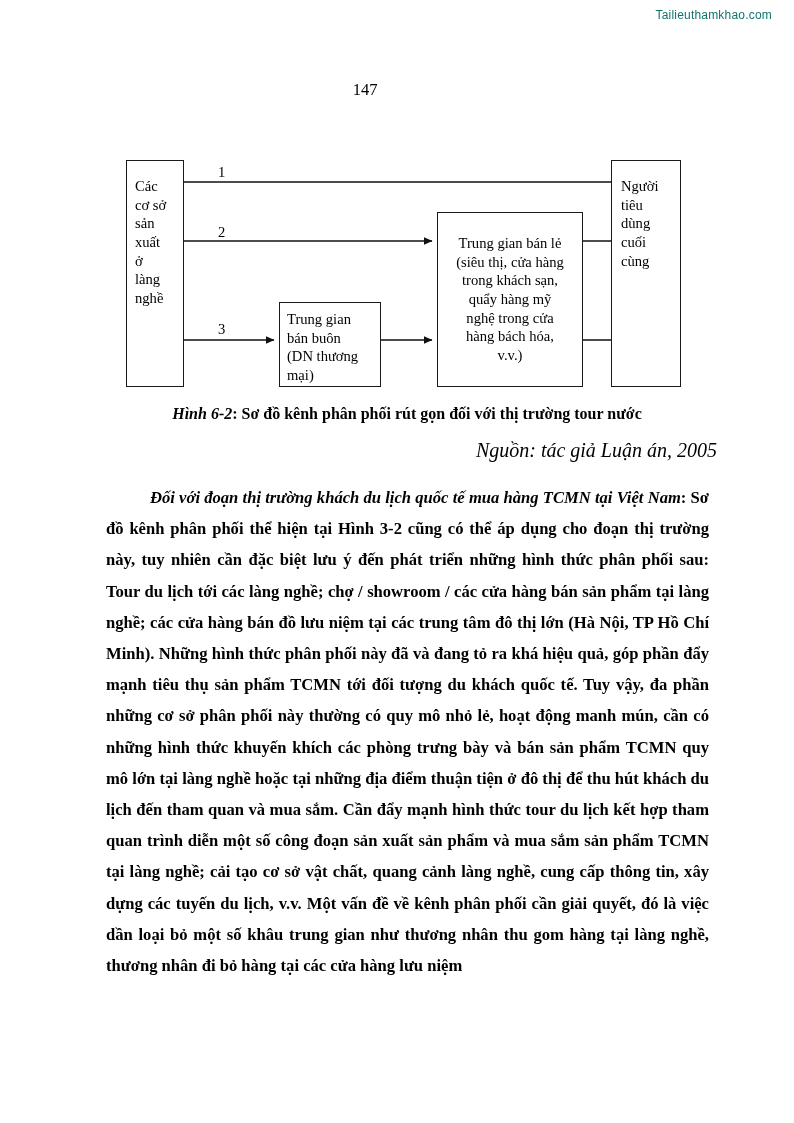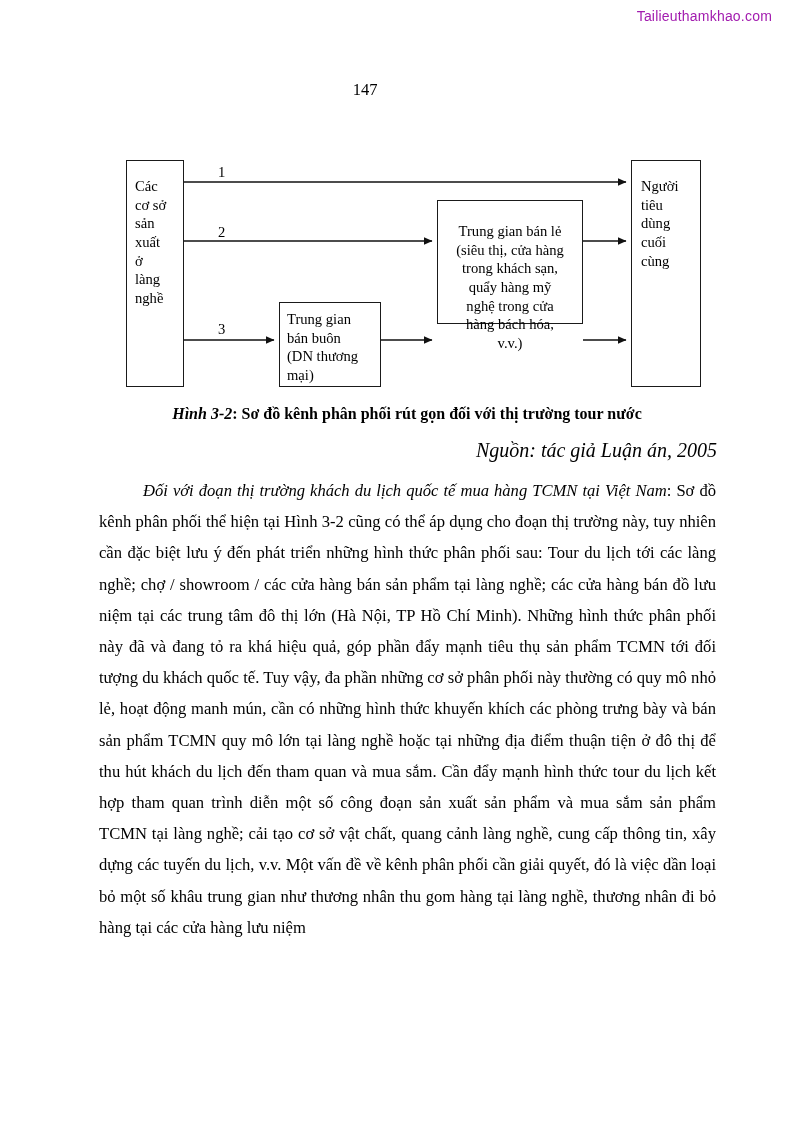--- a/index.html
+++ b/index.html
@@ -15,23 +15,23 @@
     color: #000000;
     overflow: hidden;
   }
 
   
   .watermark {
     position: absolute;
     top: 8px;
     right: 22px;
     font-family: "Liberation Sans", sans-serif;
-    font-size: 14px;
+    font-size: 12px;
     letter-spacing: 0.2px;
-    color: #a21caf;
+    color: #0f766e;
     user-select: none;
   }
 
   
   .page-number {
     position: absolute;
     top: 80px;
     left: 0;
     width: 730px;
     text-align: center;
@@ -80,32 +80,32 @@
     height: 85px;
   }
   #box-wholesaler .txt {
     padding: 7px 0 0 7px;
     text-align: left;
   }
 
   
   #box-retailer {
     left: 437px;
-    top: 200px;
+    top: 212px;
     width: 146px;
-    height: 124px;
+    height: 175px;
   }
   #box-retailer .txt {
     padding: 21px 5px 0 5px;
     text-align: center;
   }
 
   
   #box-consumers {
-    left: 631px;
+    left: 611px;
     top: 160px;
     width: 70px;
     height: 227px;
   }
   #box-consumers .txt {
     padding: 16px 0 0 9px;
     text-align: left;
   }
 
   
@@ -154,23 +154,24 @@
   .body-text {
     position: absolute;
     left: 97px;
     top: 473px;
     width: 621px;
     font-size: 16.6px;
     line-height: 31.2px;
     text-align: justify;
   }
   .body-text p {
-    margin: 2px;
+    margin: 9px;
     text-indent: 44px;
     text-align: justify;
+    font-weight: bold;
   }
   .body-text .lead { font-style: italic; }
 </style>
 </head>
 <body>
 
 <div class="watermark">Tailieuthamkhao.com</div>
 
 <div class="page-number">147</div>
 
@@ -229,19 +230,19 @@
 dùng
 cuối
 cùng</span>
   </div>
 
   <span class="flow-label" id="flow-label-1">1</span>
   <span class="flow-label" id="flow-label-2">2</span>
   <span class="flow-label" id="flow-label-3">3</span>
 </div>
 
-<div class="figure-caption"><span class="fig-id">Hình 3-2</span><span>: Sơ đồ kênh phân phối rút gọn đối với thị trường tour nước</span></div>
+<div class="figure-caption"><span class="fig-id">Hình 6-2</span><span>: Sơ đồ kênh phân phối rút gọn đối với thị trường tour nước</span></div>
 
 <div class="figure-source">Nguồn: tác giả Luận án, 2005</div>
 
 <div class="body-text">
   <p><span class="lead">Đối với đoạn thị trường khách du lịch quốc tế mua hàng TCMN tại Việt Nam</span><span>: Sơ đồ kênh phân phối thể hiện tại Hình 3-2 cũng có thể áp dụng cho đoạn thị trường này, tuy nhiên cần đặc biệt lưu ý đến phát triển những hình thức phân phối sau: Tour du lịch tới các làng nghề; chợ / showroom / các cửa hàng bán sản phẩm tại làng nghề; các cửa hàng bán đồ lưu niệm tại các trung tâm đô thị lớn (Hà Nội, TP Hồ Chí Minh). Những hình thức phân phối này đã và đang tỏ ra khá hiệu quả, góp phần đẩy mạnh tiêu thụ sản phẩm TCMN tới đối tượng du khách quốc tế. Tuy vậy, đa phần những cơ sở phân phối này thường có quy mô nhỏ lẻ, hoạt động manh mún, cần có những hình thức khuyến khích các phòng trưng bày và bán sản phẩm TCMN quy mô lớn tại làng nghề hoặc tại những địa điểm thuận tiện ở đô thị để thu hút khách du lịch đến tham quan và mua sắm. Cần đẩy mạnh hình thức tour du lịch kết hợp tham quan trình diễn một số công đoạn sản xuất sản phẩm và mua sắm sản phẩm TCMN tại làng nghề; cải tạo cơ sở vật chất, quang cảnh làng nghề, cung cấp thông tin, xây dựng các tuyến du lịch, v.v. Một vấn đề về kênh phân phối cần giải quyết, đó là việc dần loại bỏ một số khâu trung gian như thương nhân thu gom hàng tại làng nghề, thương nhân đi bỏ hàng tại các cửa hàng lưu niệm</span></p>
 </div>
 
 </body></html>

